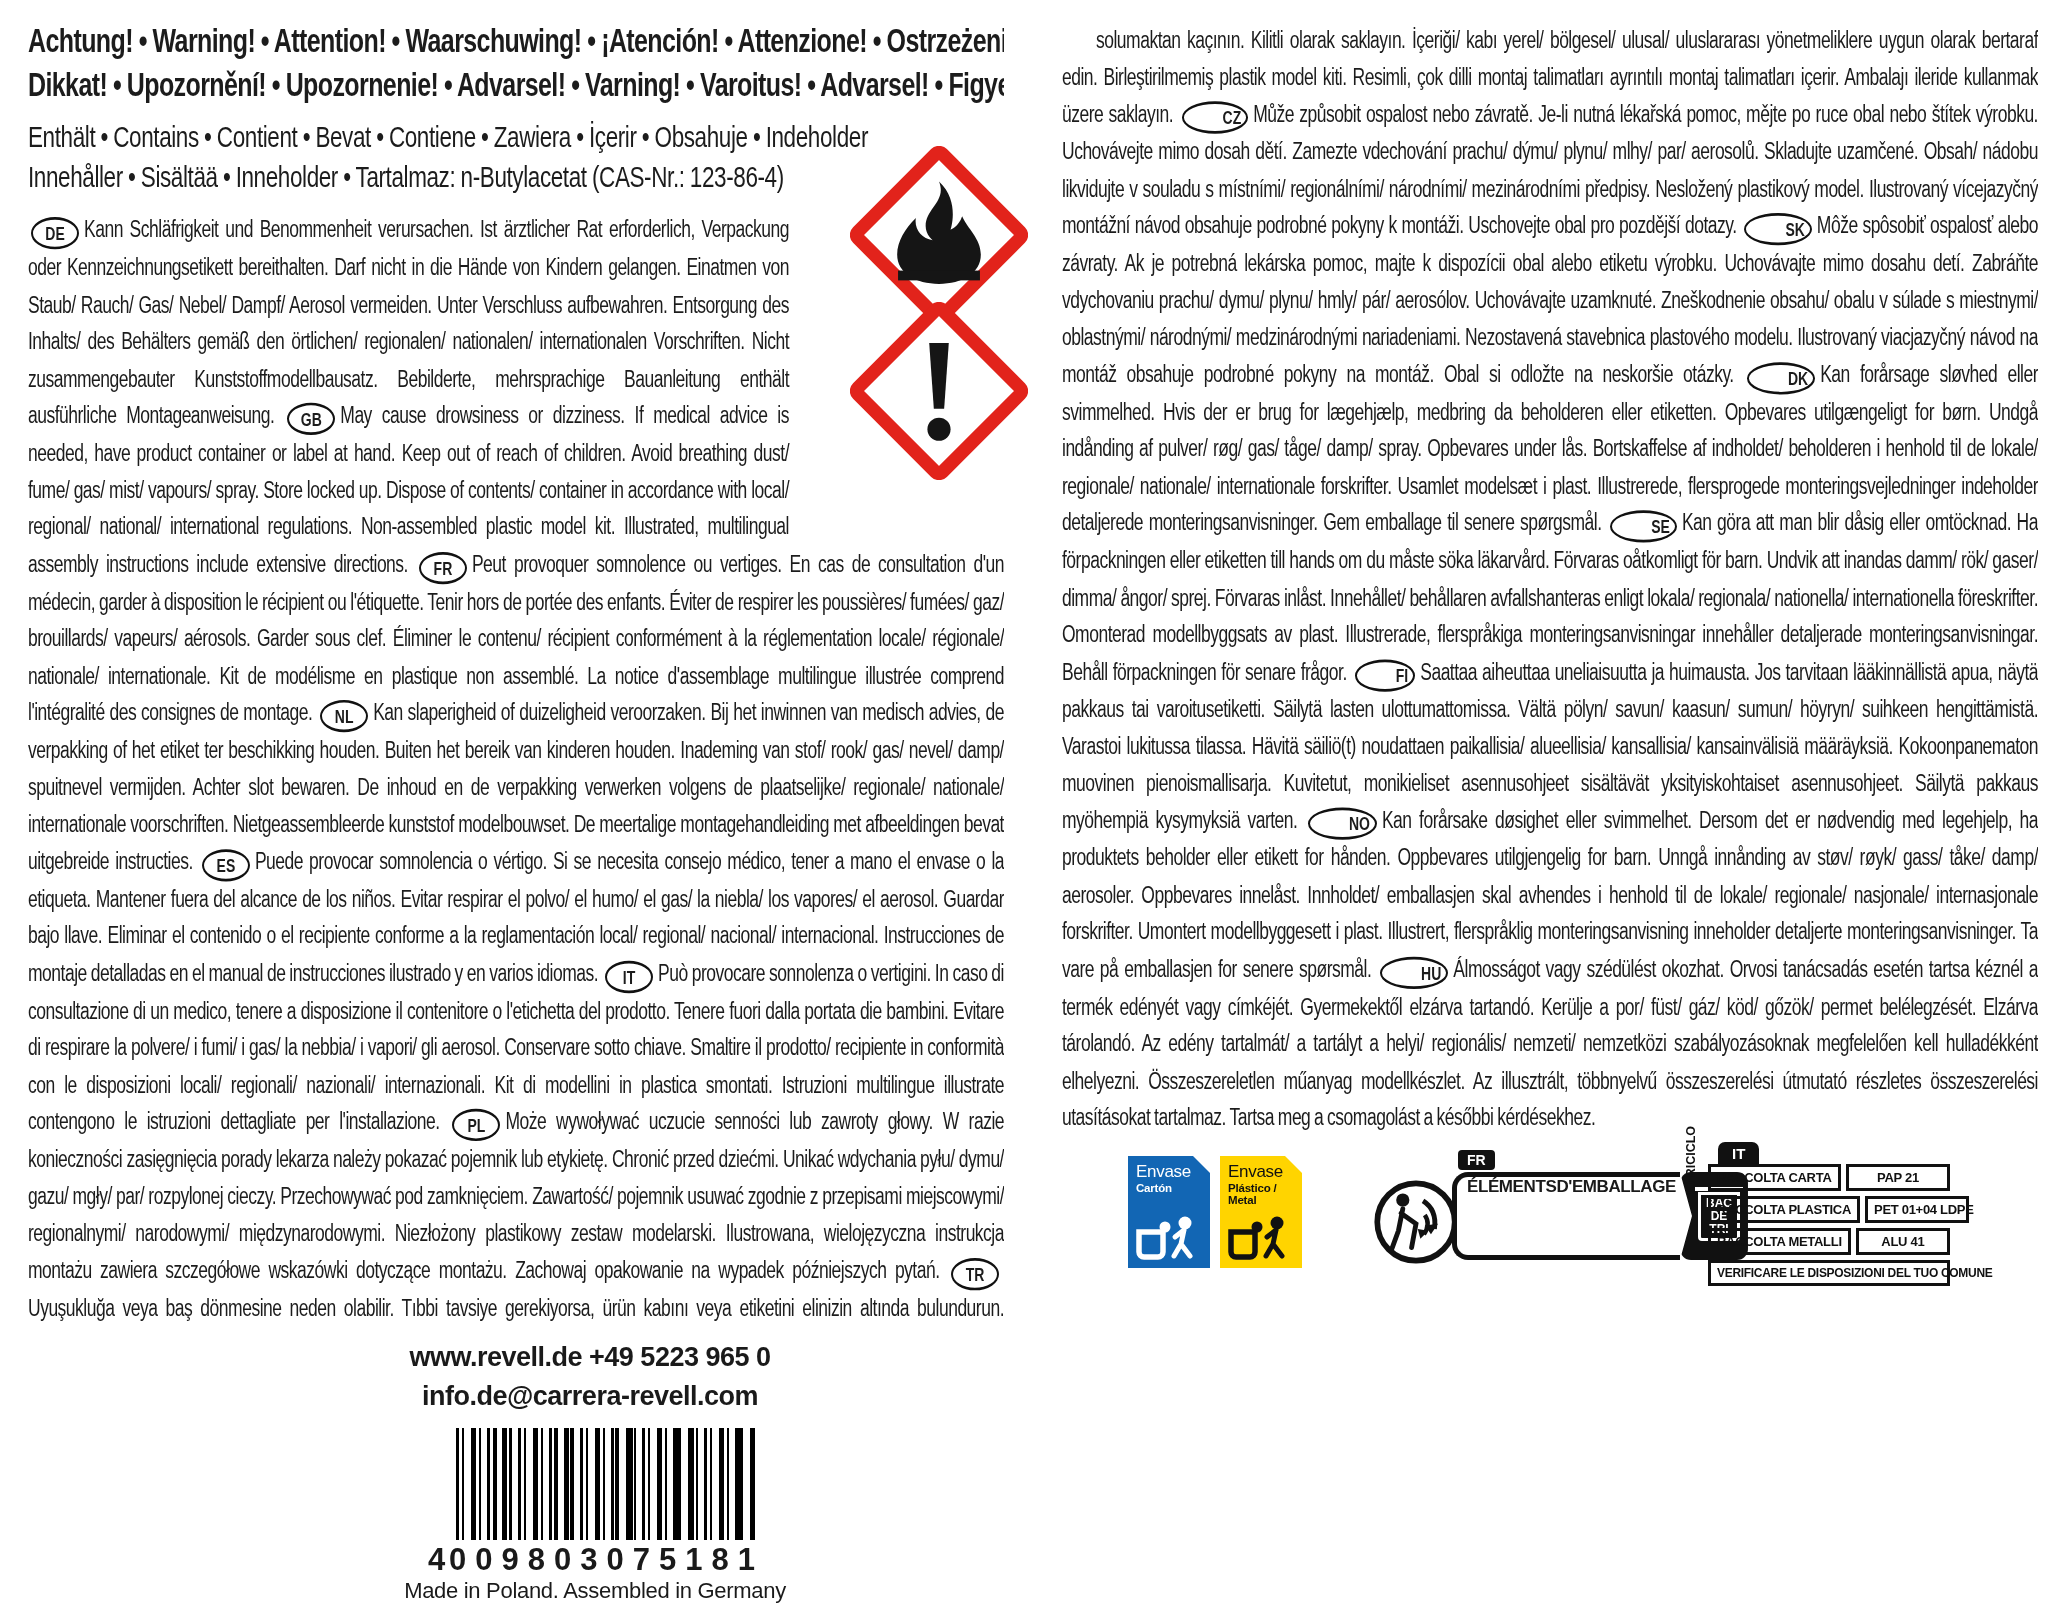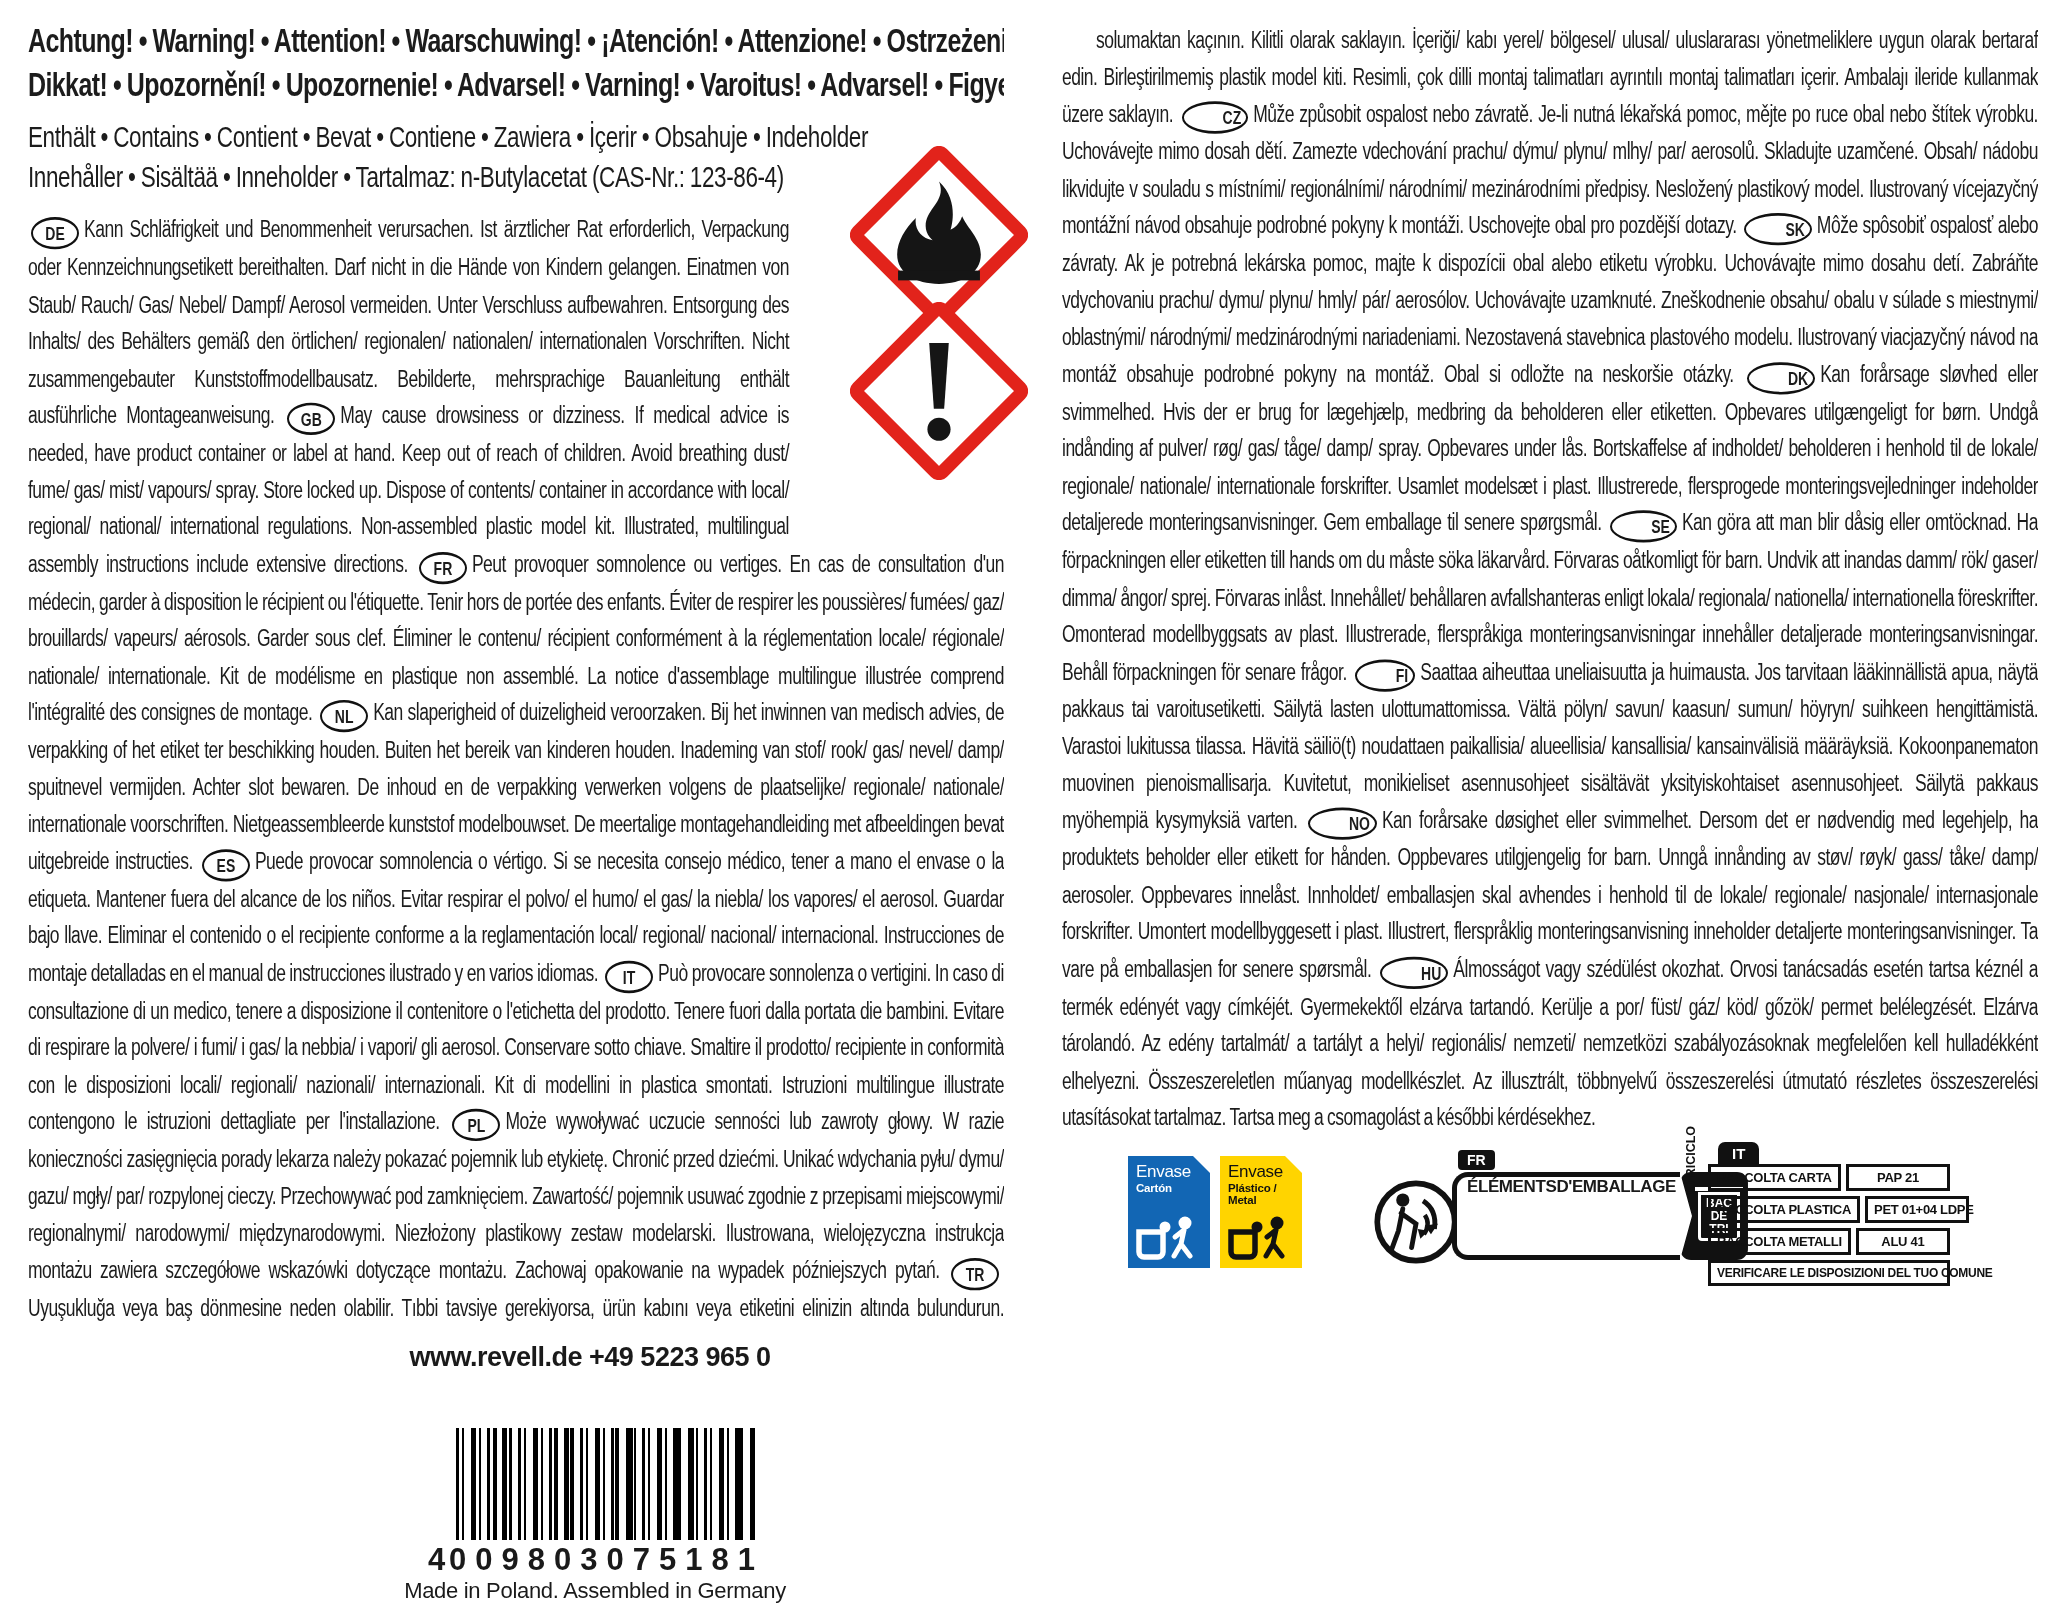--- a/index.html
+++ b/index.html
@@ -117,20 +117,21 @@
     <rect x="27" y="70" width="46" height="5.5" fill="#151515"></rect>
   </svg>
   <svg class="ghs" id="ghs-exclamation" viewBox="0 0 100 100">
     <rect x="16.5" y="16.5" width="67" height="67" rx="2.5" transform="rotate(45 50 50)" fill="#fff" stroke="#E2231B" stroke-width="7.5"></rect>
     <path fill="#151515" d="M44.5 23h11l-2.6 37h-5.8z"></path>
     <circle cx="50" cy="71.5" r="6.5" fill="#151515"></circle>
   </svg>
 
   <div id="contact-block">
     <div>www.revell.de +49 5223 965 0</div>
+    <div>info.de@carrera-revell.com</div>
   </div>
 
 
   <div id="barcode-block">
     <div id="barcode-bars"></div>
     <div id="barcode-digits">
       <span class="d1">4</span>
       <span class="d2">009803</span>
       <span class="d3">075181</span>
     </div>

